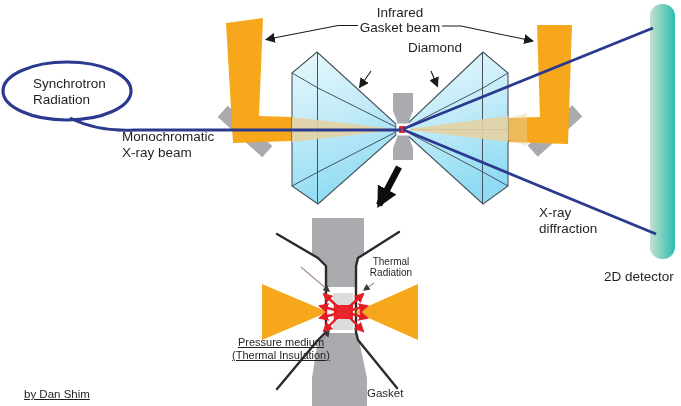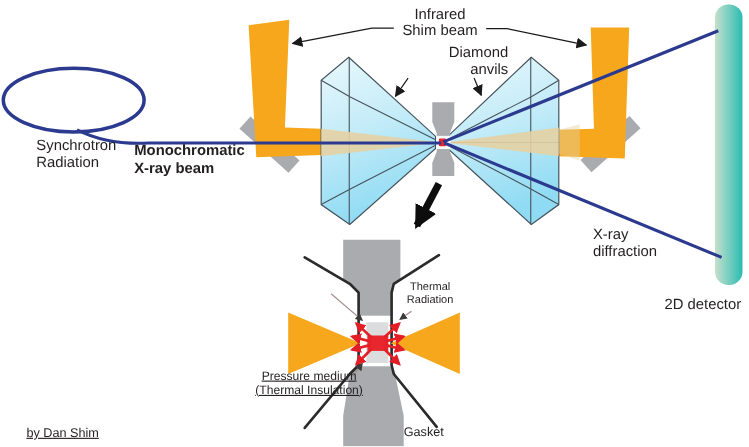--- a/index.html
+++ b/index.html
@@ -7,22 +7,22 @@
     position:relative;width:681px;height:406px;background:#ffffff;
     font-family:"Liberation Sans", sans-serif;color:#231f20;overflow:hidden;padding-left:40px;
   }
   .stage svg{position:absolute;left:0;top:0;}
   .lbl{position:absolute;line-height:15px;font-size:13.5px;white-space:nowrap;}
   .lbl span{display:block;}
   .center{text-align:center;}
   .right{text-align:right;}
   #lbl-infrared{left:340px;top:5px;width:120px;}
   #lbl-diamond{left:342px;top:40px;width:120px;text-align:right;}
-  #lbl-synchrotron{left:33px;top:76px;line-height:15.5px;margin-top:48px;}
-  #lbl-mono{left:122px;top:129px;line-height:15.5px;font-weight:bold;}
+  #lbl-synchrotron{left:33px;top:76px;line-height:15.5px;}
+  #lbl-mono{left:122px;top:129px;line-height:15.5px;}
   #lbl-xrd{left:539px;top:205px;line-height:16px;}
   #lbl-detector{left:604px;top:269px;}
   #lbl-sample{left:201px;top:244px;width:100px;font-size:10px;line-height:11.5px;}
   #lbl-thermal{left:360px;top:257px;width:62px;font-size:10px;line-height:10.5px;}
   #lbl-pressure{left:222px;top:336px;width:118px;font-size:11px;line-height:12.5px;text-decoration:underline;}
   #lbl-gasket{left:367px;top:386px;font-size:11.5px;}
   #lbl-credit{left:24px;top:387px;font-size:11.5px;text-decoration:underline;}
 </style>
 </head>
 <body>
@@ -129,26 +129,25 @@
 
   <g stroke="#A48C8C" stroke-width="1.1" fill="none">
     <path d="M301,267 L329,291" marker-end="url(#arrowT)"></path>
     <path d="M374,283 L364,290" marker-end="url(#arrowT)"></path>
     <path d="M321,342 L329,331" marker-end="url(#arrowT)"></path>
   </g>
 </svg>
 
 <div class="lbl center" id="lbl-infrared">
   <span>Infrared</span>
-  <span>Shim beam</span>
+  <span>Gasket beam</span>
 </div>
 
 <div class="lbl center" id="lbl-diamond">
   <span>Diamond</span>
-  <span>anvils</span>
 </div>
 
 <div class="lbl" id="lbl-synchrotron">
   <span>Synchrotron</span>
   <span>Radiation</span>
 </div>
 
 <div class="lbl" id="lbl-mono">
   <span>Monochromatic</span>
   <span>X-ray beam</span>

